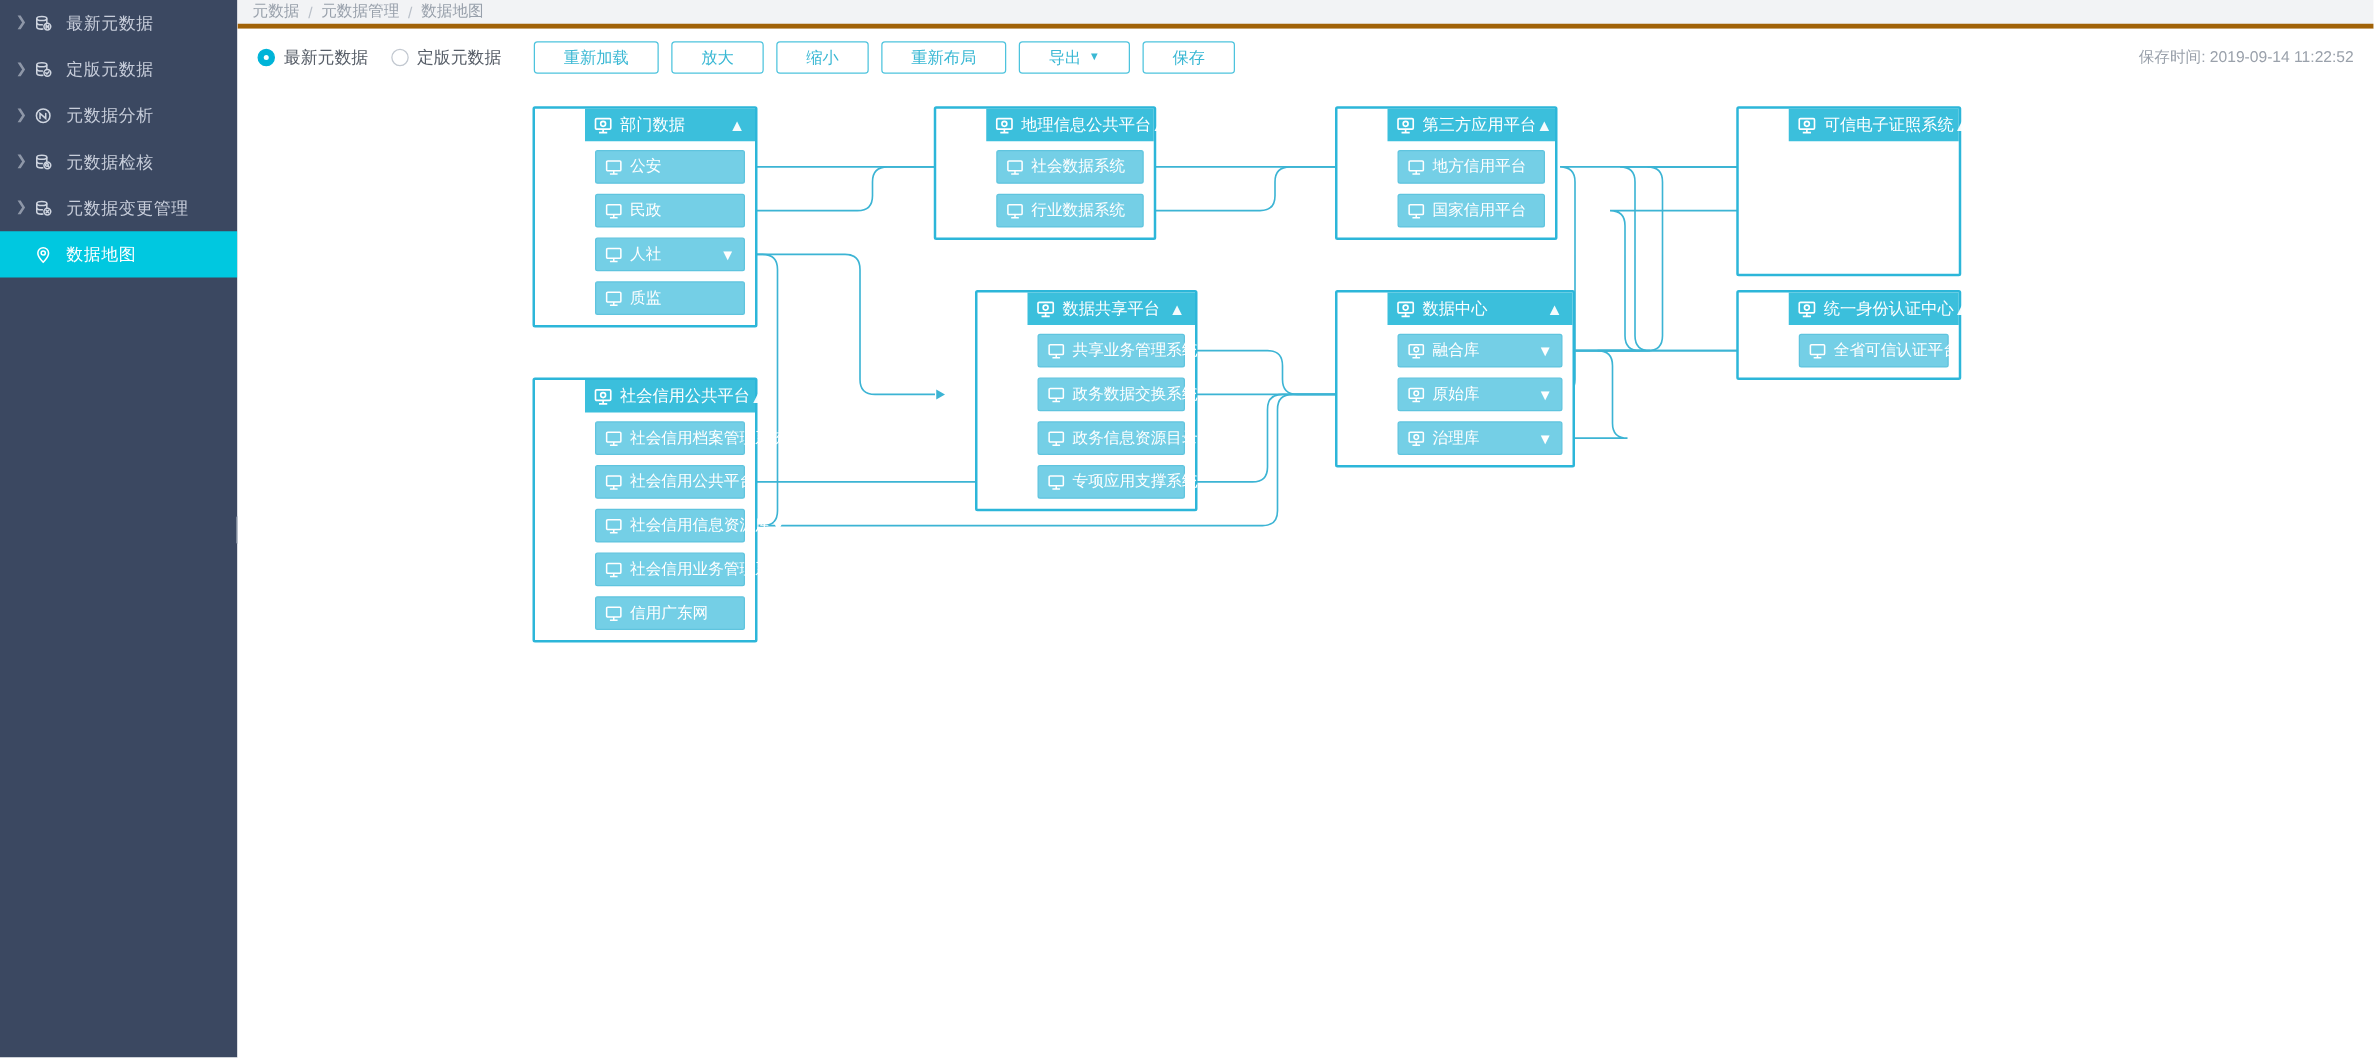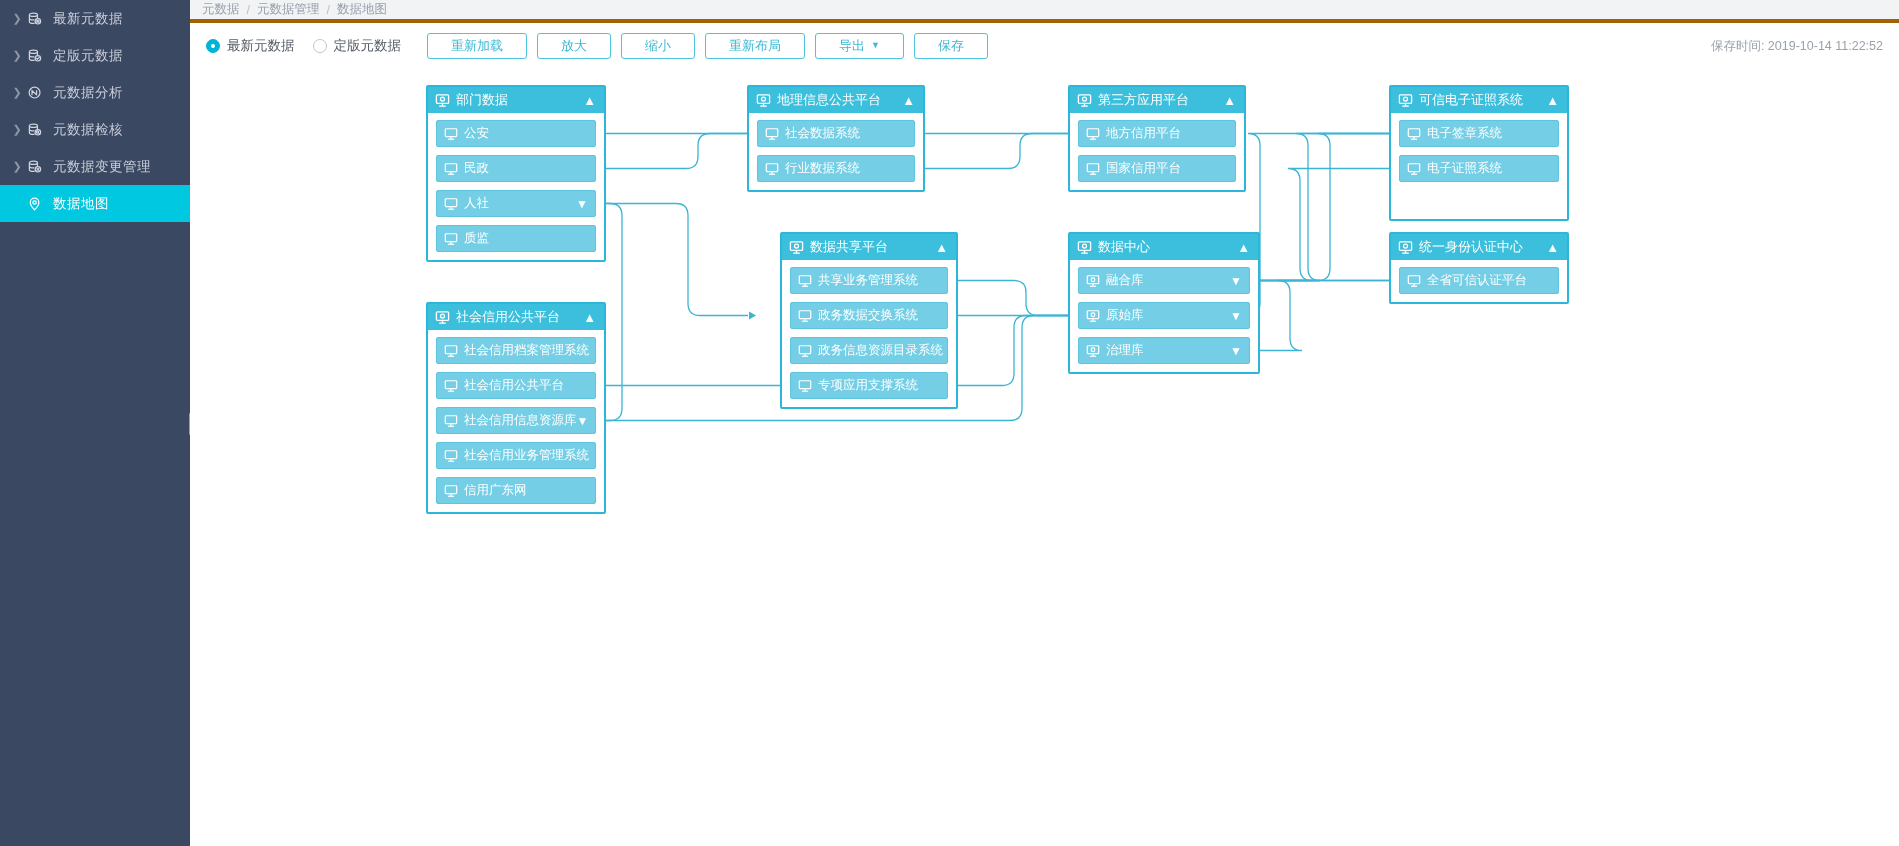--- a/index.html
+++ b/index.html
@@ -145,20 +145,21 @@
     background: #ffffff;
     overflow: hidden;
   }
   #edges { position: absolute; left: 0; top: 0; width: 1709px; height: 778px; }
 
   .group {
     position: absolute;
     border: 2px solid #2cb6d9;
     background: #ffffff;
     border-radius: 2px;
+    padding-left: 40px;
   }
   .group-hd {
     height: 26px;
     background: #3bbfdc;
     display: flex; align-items: center;
     padding: 0 8px 0 7px;
     color: #ffffff;
     font-size: 13px;
     cursor: pointer;
     user-select: none;
@@ -312,21 +313,21 @@
             <span>重新布局</span>
           </button>
           <button class="tbtn">
             <span>导出</span>
             <span class="dn">▼</span>
           </button>
           <button class="tbtn">
             <span>保存</span>
           </button>
         </div>
-      <div id="savetime">保存时间: 2019-10-14 11:22:52</div>
+      <div id="savetime">保存时间: 2019-09-14 11:22:52</div>
     </div>
 
     <div id="canvas">
       <svg id="edges" xmlns="http://www.w3.org/2000/svg">
           <path d="M406 65.5 L558 65.5" fill="none" stroke="#3cb4d4" stroke-width="1.3"></path>
           <circle cx="406" cy="65.5" r="3.4" fill="#3cb4d4"></circle>
           <path d="M566 65.5 l-7 -4 l0 8 z" fill="#3cb4d4"></path>
           <path d="M406 100.5 L496 100.5 Q508 100.5 508 88.5 L508 77.5 Q508 65.5 520 65.5 L558 65.5" fill="none" stroke="#3cb4d4" stroke-width="1.3"></path>
           <circle cx="406" cy="100.5" r="3.4" fill="#3cb4d4"></circle>
           <path d="M566 65.5 l-7 -4 l0 8 z" fill="#3cb4d4"></path>
@@ -684,42 +685,20 @@
                 <svg class="ic" width="15" height="15" viewBox="0 0 16 16" xmlns="http://www.w3.org/2000/svg">
                   <rect x="1.5" y="2" width="13" height="9" rx="1" stroke="#ffffff" fill="none" stroke-width="1.4"></rect>
                   <circle cx="8" cy="6.5" r="2.1" stroke="#ffffff" fill="none" stroke-width="1.4"></circle>
                   <line x1="8" y1="11" x2="8" y2="14" stroke="#ffffff" fill="none" stroke-width="1.4"></line>
                   <line x1="4.5" y1="14" x2="11.5" y2="14" stroke="#ffffff" fill="none" stroke-width="1.4"></line>
                 </svg>
               </span>
               <span class="htitle">可信电子证照系统</span>
               <span class="chev">▲</span>
             </div>
-            <div class="group-body">
-              <div class="node">
-                <span class="nicon">
-                  <svg class="ic" width="14" height="14" viewBox="0 0 16 16" xmlns="http://www.w3.org/2000/svg">
-                    <rect x="1.5" y="2" width="13" height="9" rx="1" stroke="#ffffff" fill="none" stroke-width="1.4"></rect>
-                    <line x1="8" y1="11" x2="8" y2="14" stroke="#ffffff" fill="none" stroke-width="1.4"></line>
-                    <line x1="4.5" y1="14" x2="11.5" y2="14" stroke="#ffffff" fill="none" stroke-width="1.4"></line>
-                  </svg>
-                </span>
-                <span class="nlabel">电子签章系统</span>
-              </div>
-              <div class="node">
-                <span class="nicon">
-                  <svg class="ic" width="14" height="14" viewBox="0 0 16 16" xmlns="http://www.w3.org/2000/svg">
-                    <rect x="1.5" y="2" width="13" height="9" rx="1" stroke="#ffffff" fill="none" stroke-width="1.4"></rect>
-                    <line x1="8" y1="11" x2="8" y2="14" stroke="#ffffff" fill="none" stroke-width="1.4"></line>
-                    <line x1="4.5" y1="14" x2="11.5" y2="14" stroke="#ffffff" fill="none" stroke-width="1.4"></line>
-                  </svg>
-                </span>
-                <span class="nlabel">电子证照系统</span>
-              </div>
-            </div>
           </div>
           <div class="group" style="left: 1199px; top: 164px; width: 180px; height: 72px;">
             <div class="group-hd">
               <span class="hicon">
                 <svg class="ic" width="15" height="15" viewBox="0 0 16 16" xmlns="http://www.w3.org/2000/svg">
                   <rect x="1.5" y="2" width="13" height="9" rx="1" stroke="#ffffff" fill="none" stroke-width="1.4"></rect>
                   <circle cx="8" cy="6.5" r="2.1" stroke="#ffffff" fill="none" stroke-width="1.4"></circle>
                   <line x1="8" y1="11" x2="8" y2="14" stroke="#ffffff" fill="none" stroke-width="1.4"></line>
                   <line x1="4.5" y1="14" x2="11.5" y2="14" stroke="#ffffff" fill="none" stroke-width="1.4"></line>
                 </svg>

